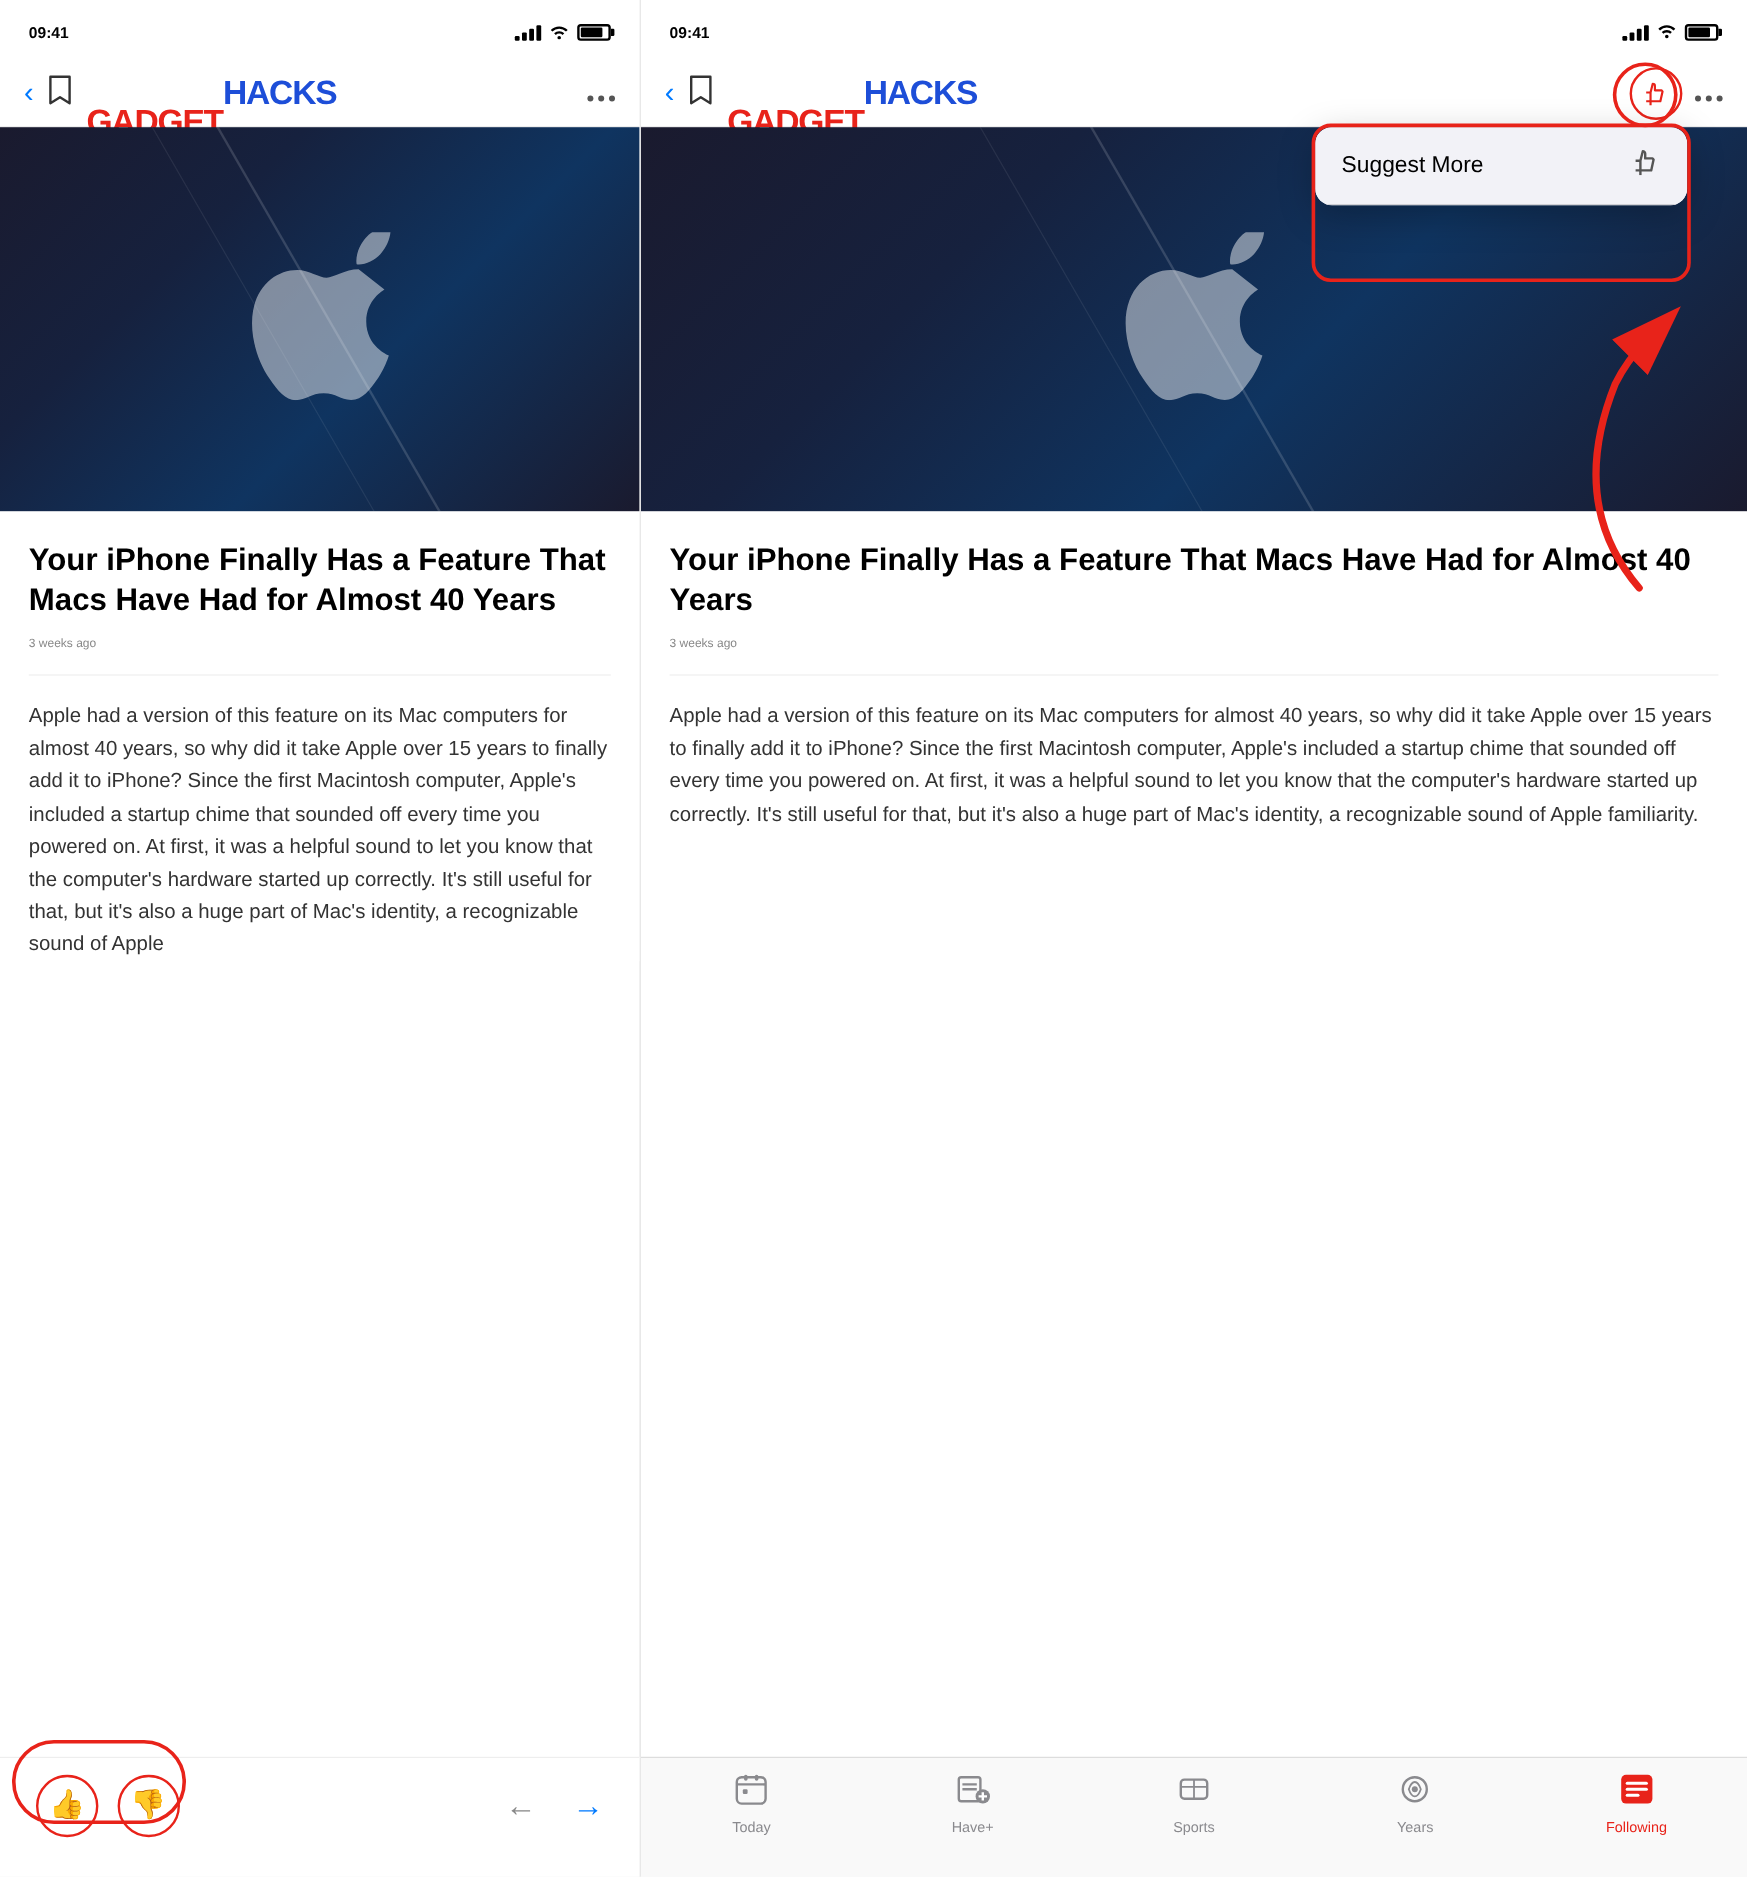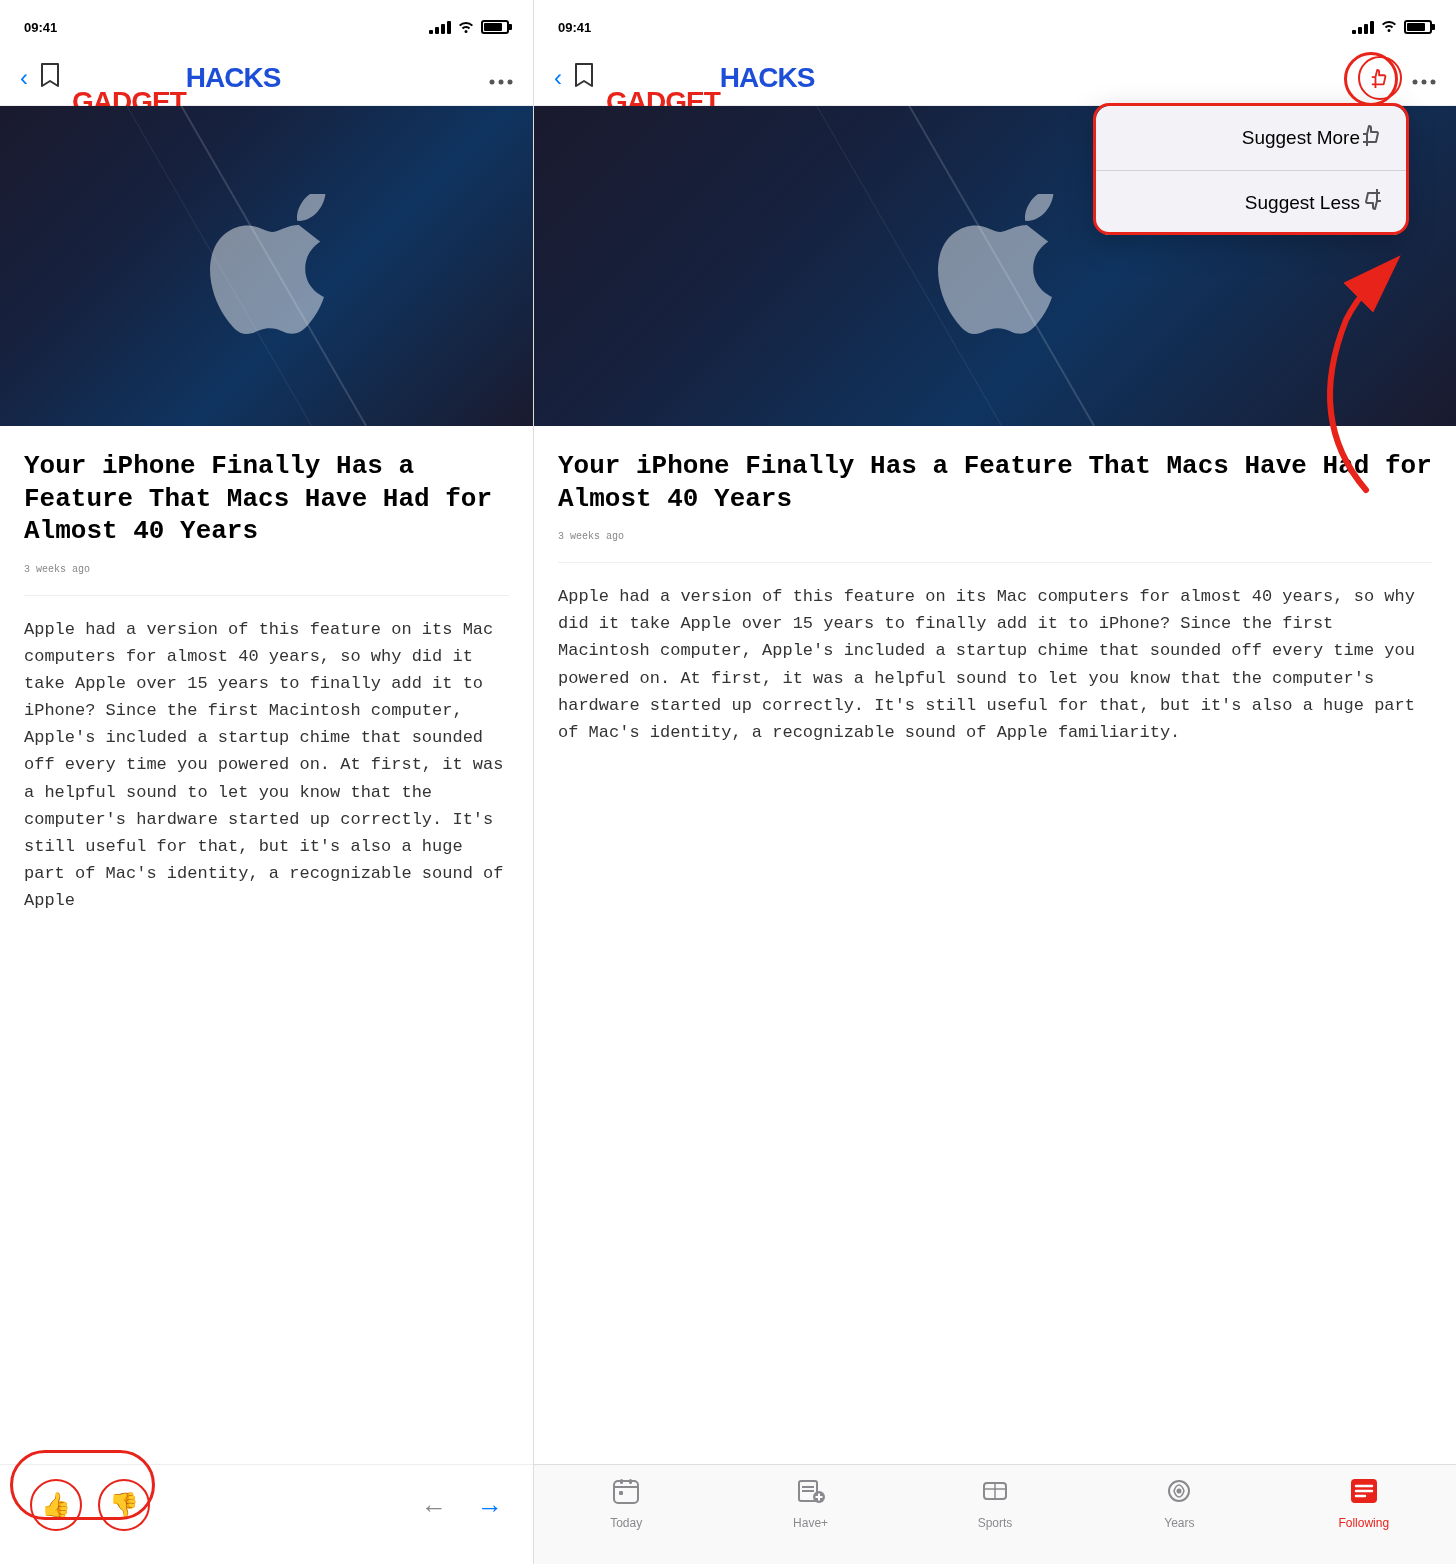--- a/index.html
+++ b/index.html
@@ -183,21 +183,20 @@
       height: 400px;
       top: -50px;
       left: 40%;
       transform: rotate(-30deg);
     }
 
     
     .article-content {
       padding: 24px 24px 0;
       background: #fff;
-      font-family: Liberation Mono, monospace;
     }
     .article-title {
       font-size: 26px;
       font-weight: 800;
       color: #000;
       line-height: 1.25;
       margin-bottom: 16px;
     }
     .article-date {
       font-size: 10px;
@@ -268,21 +267,21 @@
       background: #f2f2f7;
       border-radius: 14px;
       width: 310px;
       box-shadow: 0 8px 30px rgba(0,0,0,0.25);
       overflow: hidden;
       z-index: 20;
     }
     .dropdown-item {
       display: flex;
       align-items: center;
-      justify-content: flex-end;
+      justify-content: space-between;
       padding: 18px 22px;
       font-size: 19px;
       color: #000;
       cursor: pointer;
       background: #f2f2f7;
     }
     .dropdown-item:first-child {
       border-bottom: 1px solid #d0d0d5;
     }
     .dropdown-item-icon {
@@ -514,28 +513,20 @@
 
   <div class="dropdown-menu">
     <div class="dropdown-item">
       <span>Suggest More</span>
       <span class="dropdown-item-icon">
         <svg width="24" height="22" viewBox="0 0 24 22">
           <path d="M7 22V10M3 10h4l2-8c1 0 2 .9 2 2v4h6l1 1-2 9H3" fill="none" stroke="#555" stroke-width="2" stroke-linejoin="round"></path>
         </svg>
       </span>
     </div>
-    <div class="dropdown-item">
-      <span>Suggest Less</span>
-      <span class="dropdown-item-icon">
-        <svg width="24" height="22" viewBox="0 0 24 22">
-          <path d="M17 0V12M21 12h-4l-2 8c-1 0-2-.9-2-2v-4H7l-1-1 2-9h12" fill="none" stroke="#555" stroke-width="2" stroke-linejoin="round"></path>
-        </svg>
-      </span>
-    </div>
   </div>
 
   <div class="dropdown-border"></div>
 
   <div class="suggest-btn-circle"></div>
 
   <svg class="red-arrow-svg" style="top:220px; right:30px; width:200px; height:280px;" viewBox="0 0 200 280">
     <defs>
       <marker id="arrowhead" markerWidth="10" markerHeight="7" refX="3" refY="3.5" orient="auto">
         <polygon points="0 0, 10 3.5, 0 7" fill="#e8231a"></polygon>

